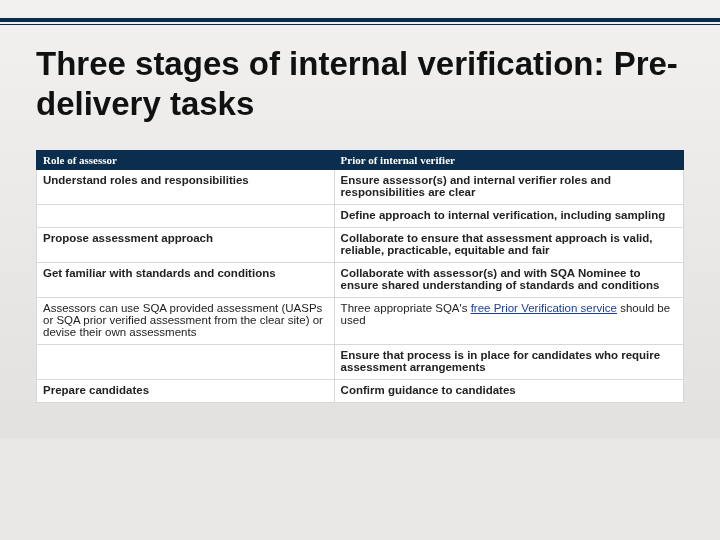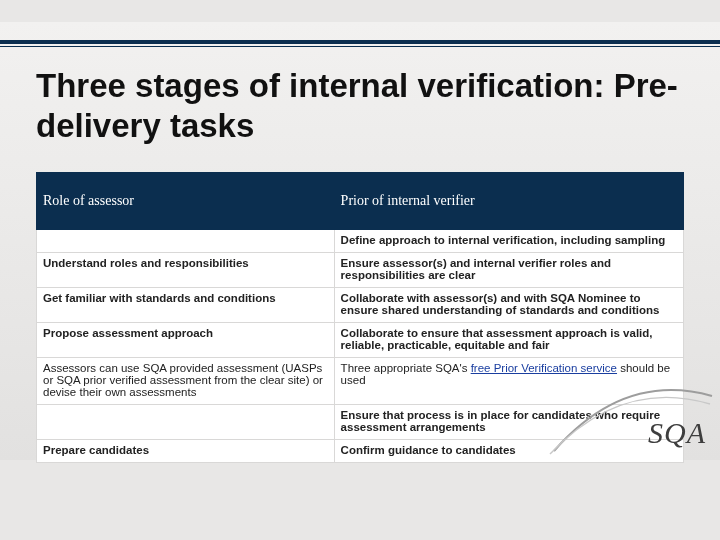--- a/index.html
+++ b/index.html
@@ -10,21 +10,20 @@
     font-family: Arial, Helvetica, sans-serif;
     background: #e8e7e6;
     overflow: hidden;
     position: relative;
   }
   .slide {
     position: relative;
     width: 720px;
     height: 438px;
     background: linear-gradient(to bottom, #f2f1f0 0%, #e2e1e0 100%);
-    margin-top: 22px;
   }
   .rule-bands {
     position: absolute;
     top: 18px;
     left: 0;
     right: 0;
   }
   .band-thick {
     height: 4px;
     background: #0b2e4f;
@@ -52,24 +51,24 @@
   }
   table {
     width: 100%;
     border-collapse: collapse;
     background: #ffffff;
     font-family: "Times New Roman", Times, serif;
   }
   th {
     background: #0b2e4f;
     color: #fff;
-    font-weight: normal;
-    font-size: 14px;
+    font-weight: bold;
+    font-size: 11px;
     text-align: left;
-    padding: 20px 6px;
+    padding: 3px 6px;
     border: 1px solid #0b2e4f;
   }
   td {
     font-size: 11.5px;
     color: #222;
     vertical-align: top;
     padding: 4px 6px 6px 6px;
     border-left: 1px solid #d9d8d7;
     border-right: 1px solid #d9d8d7;
     border-bottom: 1px solid #d9d8d7;
@@ -130,54 +129,47 @@
           <col class="c2">
         </colgroup>
       <thead>
         <tr>
           <th>Role of assessor</th>
           <th>Prior of internal verifier</th>
         </tr>
       </thead>
       <tbody>
         <tr>
+          <td class="bold">Understand roles and responsibilities</td>
+          <td class="bold">Ensure assessor(s) and internal verifier roles and responsibilities are clear</td>
+        </tr>
+        <tr>
           <td></td>
           <td class="bold">Define approach to internal verification, including sampling</td>
         </tr>
         <tr>
-          <td class="bold">Understand roles and responsibilities</td>
-          <td class="bold">Ensure assessor(s) and internal verifier roles and responsibilities are clear</td>
+          <td class="bold">Propose assessment approach</td>
+          <td class="bold">Collaborate to ensure that assessment approach is valid, reliable, practicable, equitable and fair</td>
         </tr>
         <tr>
           <td class="bold">Get familiar with standards and conditions</td>
           <td class="bold">Collaborate with assessor(s) and with SQA Nominee to ensure shared understanding of standards and conditions</td>
-        </tr>
-        <tr>
-          <td class="bold">Propose assessment approach</td>
-          <td class="bold">Collaborate to ensure that assessment approach is valid, reliable, practicable, equitable and fair</td>
         </tr>
         <tr>
           <td>Assessors can use SQA provided assessment (UASPs or SQA prior verified assessment from the clear site) or devise their own assessments</td>
           <td>
             <span>Three appropriate SQA's </span><a class="fake-link">free Prior Verification service</a><span> should be used</span>
           </td>
         </tr>
         <tr>
           <td></td>
           <td class="bold">Ensure that process is in place for candidates who require assessment arrangements</td>
         </tr>
         <tr>
           <td class="bold">Prepare candidates</td>
           <td class="bold">Confirm guidance to candidates</td>
         </tr>
       </tbody>
     </table>
   </div>
 
-  <div class="logo-wrap">
-    <svg class="swoosh" width="170" height="90" viewBox="0 0 170 90">
-      <path d="M10 85 Q 80 5 168 30" stroke="#9d9d9d" stroke-width="2" fill="none"></path>
-      <path d="M6 88 Q 78 12 166 38" stroke="#c8c8c8" stroke-width="1.4" fill="none"></path>
-    </svg>
-    <div class="logo-text">SQA</div>
-  </div>
 
 </div>
 
 </body></html>

